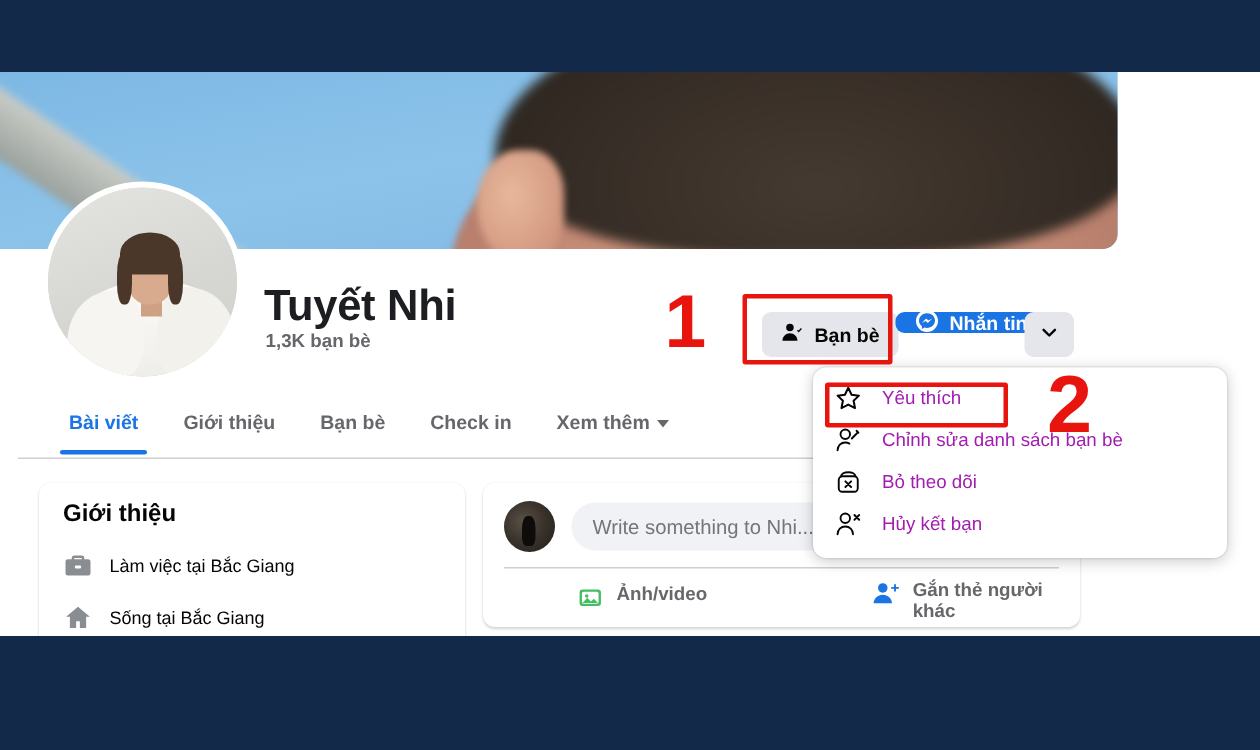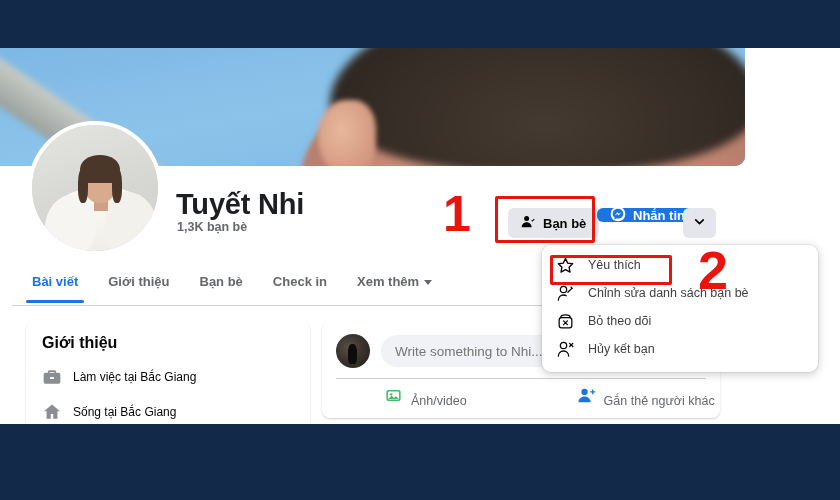--- a/index.html
+++ b/index.html
@@ -177,21 +177,21 @@
   .btn-chevron {
     position: absolute; left: 683px; top: 208px;
     width: 33px; height: 30px;
     display: flex; align-items: center; justify-content: center;
     background: #e4e6eb; border: none; border-radius: 6px;
     cursor: pointer;
   }
 
   
   .tabs {
-    position: absolute; left: 18px; top: 268px;
+    position: absolute; left: 32px; top: 268px;
     display: flex; align-items: center; gap: 2px;
   }
   .tab {
     padding: 6px 14px 14px 14px;
     font-size: 13px; font-weight: bold; color: #65676b;
     cursor: pointer; position: relative; white-space: nowrap;
   }
   .tab.active { color: #1b74e4; }
   .tab.active::after {
     content: ""; position: absolute;
@@ -256,40 +256,40 @@
     font-size: 13.5px; color: #65676b;
     border: none; outline: none; font-family: inherit;
   }
   .composer-sep {
     margin: 10px 14px 0 14px; height: 1px; background: #ced0d4;
   }
   .composer-actions {
     display: flex; align-items: center; padding: 7px 0 0 0;
   }
   .comp-act {
-    display: flex; align-items: flex-end; gap: 8px;
-    font-size: 12.5px; font-weight: normal; color: #65676b;
+    display: flex; align-items: flex-start; gap: 8px;
+    font-size: 12.5px; font-weight: bold; color: #65676b;
     cursor: pointer;
   }
   .comp-act.photo { margin-left: 62px; }
   .comp-act.tag { margin-left: 110px; }
 
   
   .menu {
     position: absolute; left: 542px; top: 245px;
     width: 276px; height: 127px;
     background: #ffffff; border-radius: 9px;
     box-shadow: 0 2px 10px rgba(0,0,0,.22), 0 0 0 1px rgba(0,0,0,.05);
     padding: 6px 0;
     z-index: 30;
   }
   .menu-item {
     display: flex; align-items: center; gap: 13px;
     height: 28px; padding: 0 14px;
-    font-size: 12.5px; color: #404040; cursor: pointer;
+    font-size: 12.5px; color: #a21caf; cursor: pointer;
   }
   .menu-item .mico { width: 19px; height: 19px; flex: none; }
 
   
   .redbox {
     position: absolute; border: 3px solid #e8150f;
     border-radius: 2px; z-index: 40; pointer-events: none;
   }
   .redbox.b1 { left: 495px; top: 196px; width: 100px; height: 47px; }
   .redbox.b2 { left: 550px; top: 255px; width: 122px; height: 30px; }

